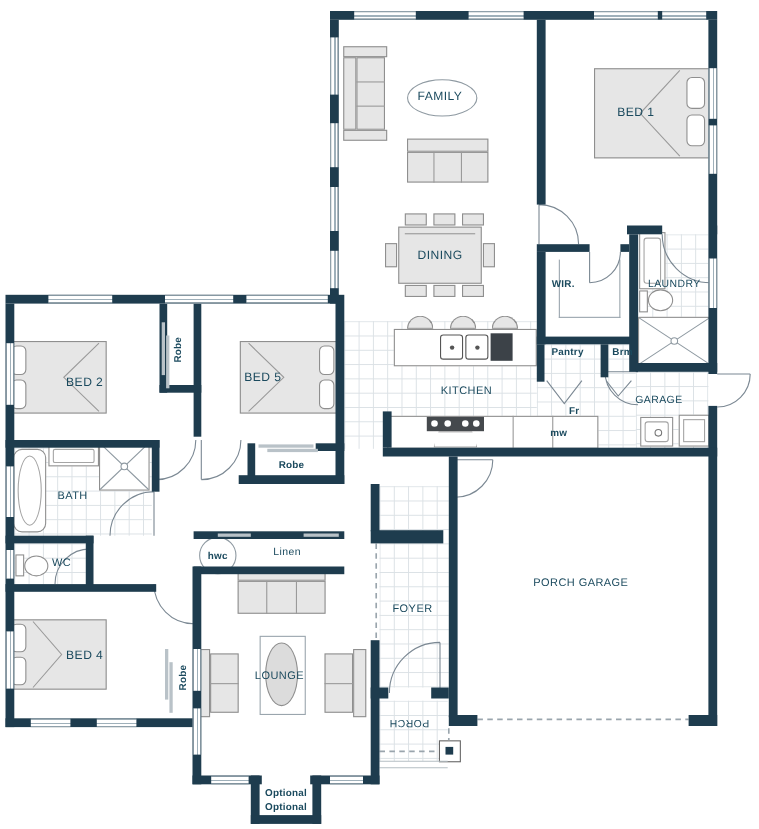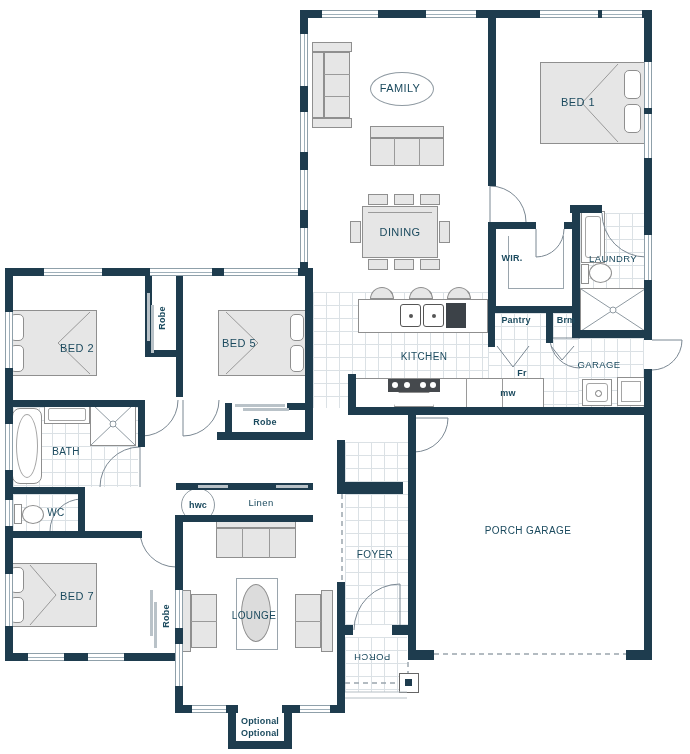--- a/index.html
+++ b/index.html
@@ -285,21 +285,21 @@
   <b class="lbl" style="left:599px;top:364px;font-size:9.5px">GARAGE</b>
   <b class="lbl sm" style="left:508px;top:393px">mw</b>
   <b class="lbl sm" style="left:522px;top:373px">Fr</b>
   <b class="lbl big" style="left:77px;top:348px">BED 2</b>
   <b class="lbl sm r90" style="left:162px;top:318px">Robe</b>
   <b class="lbl big" style="left:239px;top:343px">BED 5</b>
   <b class="lbl sm" style="left:265px;top:422px">Robe</b>
   <b class="lbl" style="left:66px;top:451px">BATH</b>
   <b class="lbl" style="left:56px;top:512px">WC</b>
   <b class="lbl" style="left:261px;top:502px;font-size:9.5px">Linen</b>
-  <b class="lbl big" style="left:77px;top:596px">BED 7</b>
+  <b class="lbl big" style="left:77px;top:596px">BED 4</b>
   <b class="lbl sm r90" style="left:166px;top:616px">Robe</b>
   <b class="lbl" style="left:254px;top:615px">LOUNGE</b>
   <b class="lbl" style="left:375px;top:554px">FOYER</b>
   <b class="lbl r180" style="left:372px;top:657px;font-size:9.5px">PORCH</b>
   <b class="lbl" style="left:528px;top:530px">PORCH GARAGE</b>
   <b class="lbl sm" style="left:260px;top:721px">Optional</b>
   <b class="lbl sm" style="left:260px;top:733px">Optional</b>
 
 </div>
 

